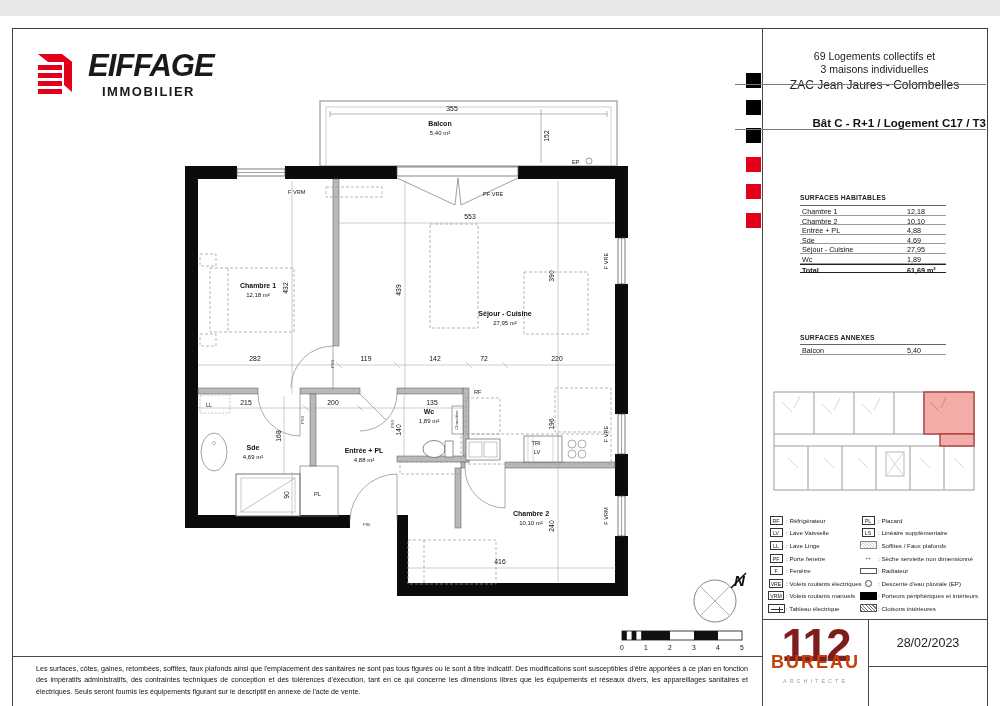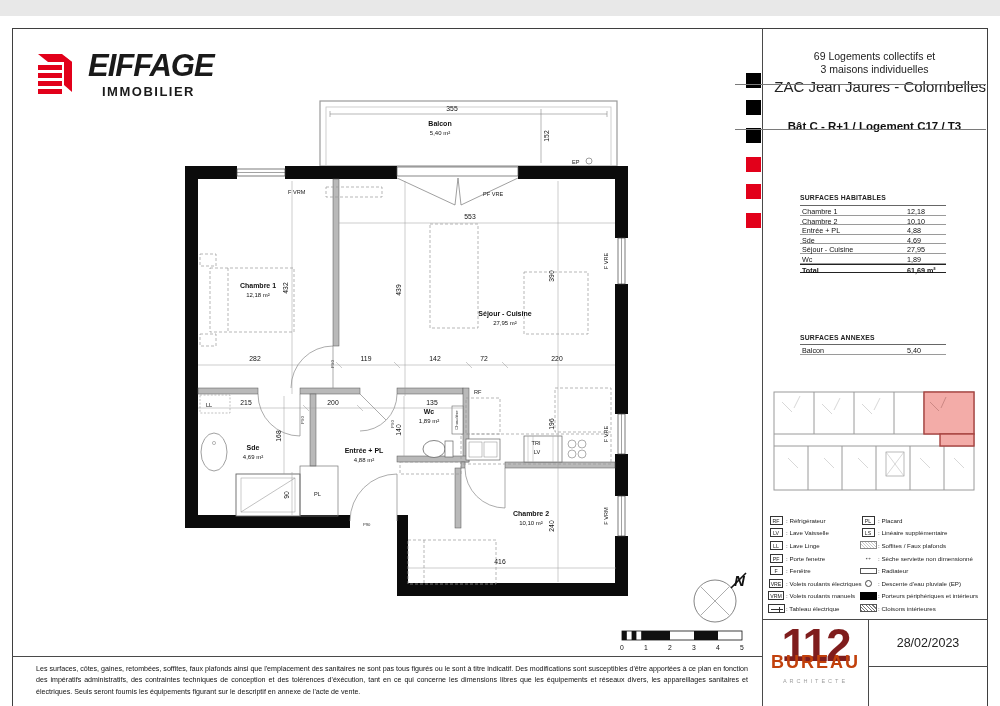--- a/index.html
+++ b/index.html
@@ -12,21 +12,21 @@
   
   .brand-name { font-size:31px; font-weight:800; font-style:italic; letter-spacing:-1px; color:#1a1a1a; }
   .brand-sub  { font-size:13px; font-weight:700; letter-spacing:1.5px; color:#1a1a1a; }
 
   
   .vline { position:absolute; background:#4a4a4a; width:1px; }
   .hline { position:absolute; background:#7a7a7a; height:1px; }
   .mark { position:absolute; width:15px; height:15px; }
   .tb-title { font-size:17px; color:#222; text-align:center; }
   .tb-sub { font-size:10.5px; color:#222; text-align:center; line-height:1.25; }
-  .tb-zac { font-size:15px; color:#222; text-align:right; }
+  .tb-zac { font-size:12px; color:#222; text-align:center; }
   .tb-unit { font-size:11.5px; font-weight:700; text-align:center; }
   .sec-head { font-size:6.8px; font-weight:700; letter-spacing:.2px; color:#222; }
   .srow { position:relative; height:9.6px; font-size:7.2px; border-bottom:.6px solid #9a9a9a; }
   .srow .lab { position:absolute; left:2px; top:1px; }
   .srow .val { position:absolute; left:107px; top:1px; }
   .srow.total { border-top:1.2px solid #222; border-bottom:1.2px solid #222; font-weight:700; }
 
   
   .leg-row { display:flex; align-items:center; height:12.6px; }
   .leg-sym { width:20px; display:flex; justify-content:center; flex:none; }
@@ -303,21 +303,21 @@
   <div class="mark" style="left:746px; top:141px; background:#e2001a;"></div>
   <div class="mark" style="left:746px; top:168px; background:#e2001a;"></div>
   <div class="mark" style="left:746px; top:197px; background:#e2001a;"></div>
 
   <div class="abs" style="left:763px; top:30px; width:223px;">
     <div class="hline" style="left:-28px; top:38px; width:251px;"></div>
     <div class="tb-sub" style="padding-top:4px;">69 Logements collectifs et</div>
     <div class="tb-sub">3 maisons individuelles</div>
     <div class="tb-zac" style="padding:2px 0 3px;">ZAC Jean Jaures - Colombelles</div>
     <div class="hline" style="left:-28px; top:83px; width:251px;"></div>
-    <div class="tb-unit" style="padding:22px 0 0;">Bât C - R+1 / Logement C17 / T3</div>
+    <div class="tb-unit" style="padding:22px 0 0;text-align:right;">Bât C - R+1 / Logement C17 / T3</div>
   </div>
 
   <div class="abs" style="left:800px; top:178px; width:146px;">
     <div class="sec-head">SURFACES HABITABLES</div>
     <div style="height:5px; border-bottom:.8px solid #666;"></div>
     <div class="srow">
         <span class="lab">Chambre 1</span>
         <span class="val">12,18</span>
       </div>
     <div class="srow">

